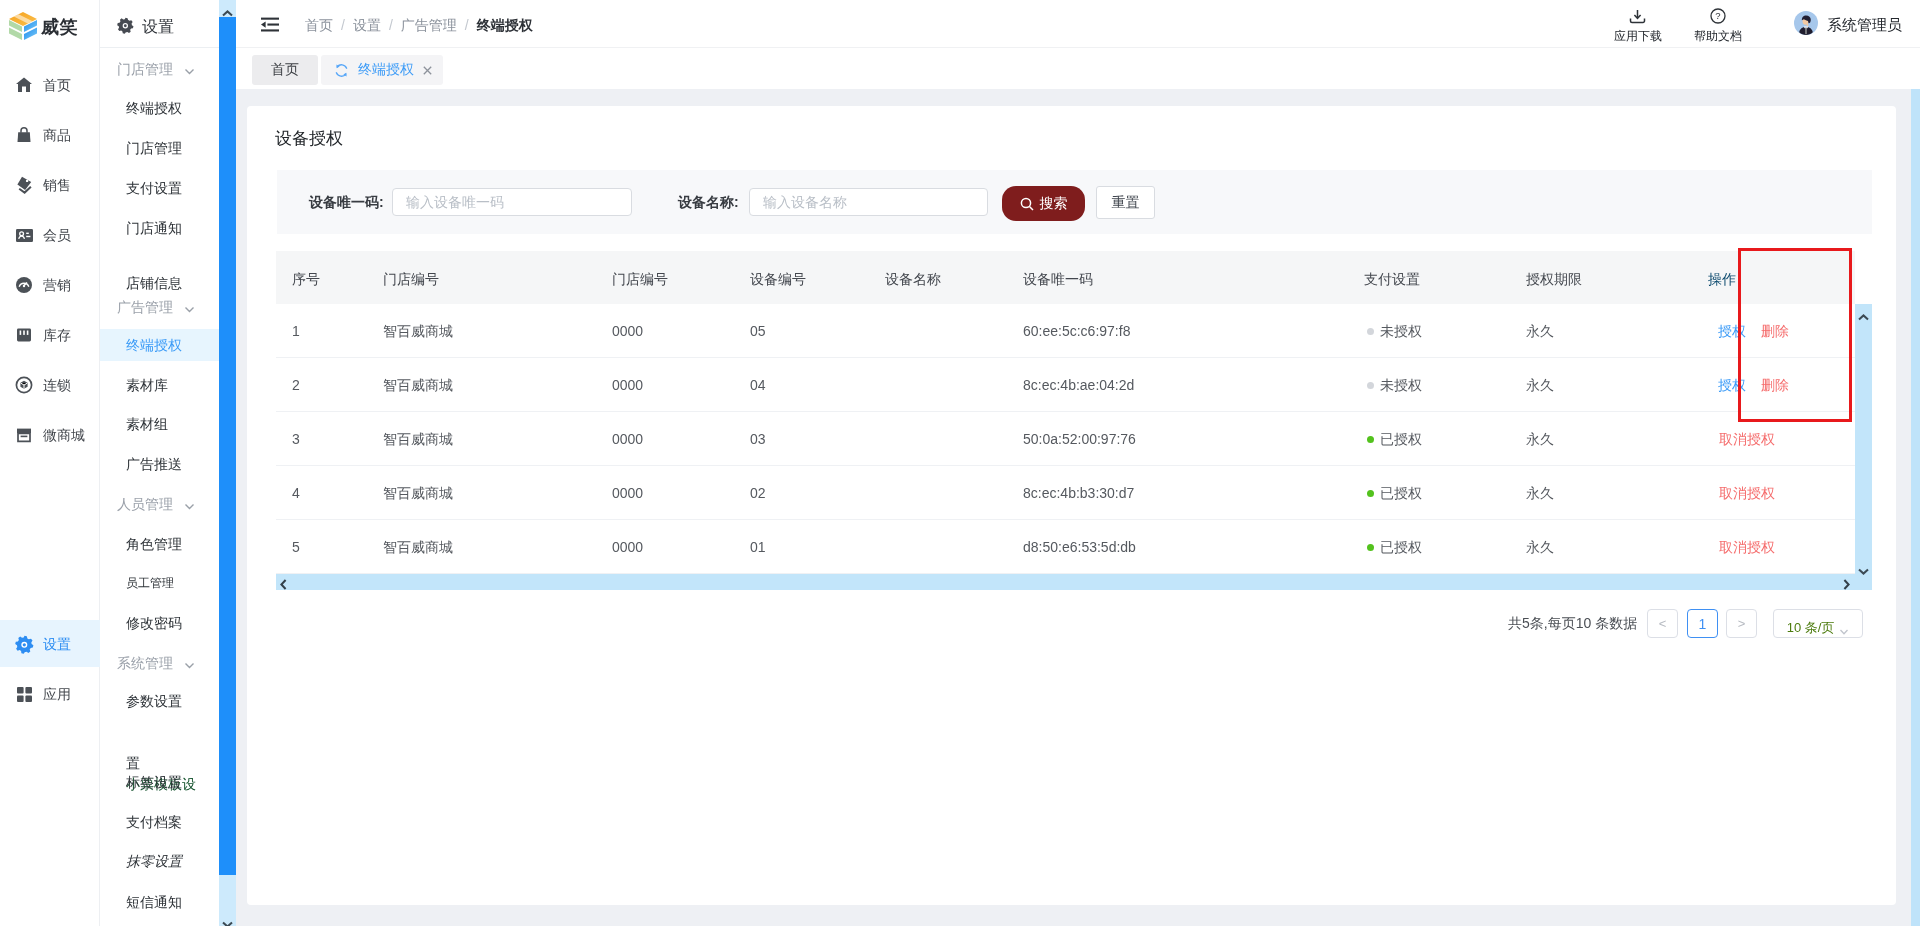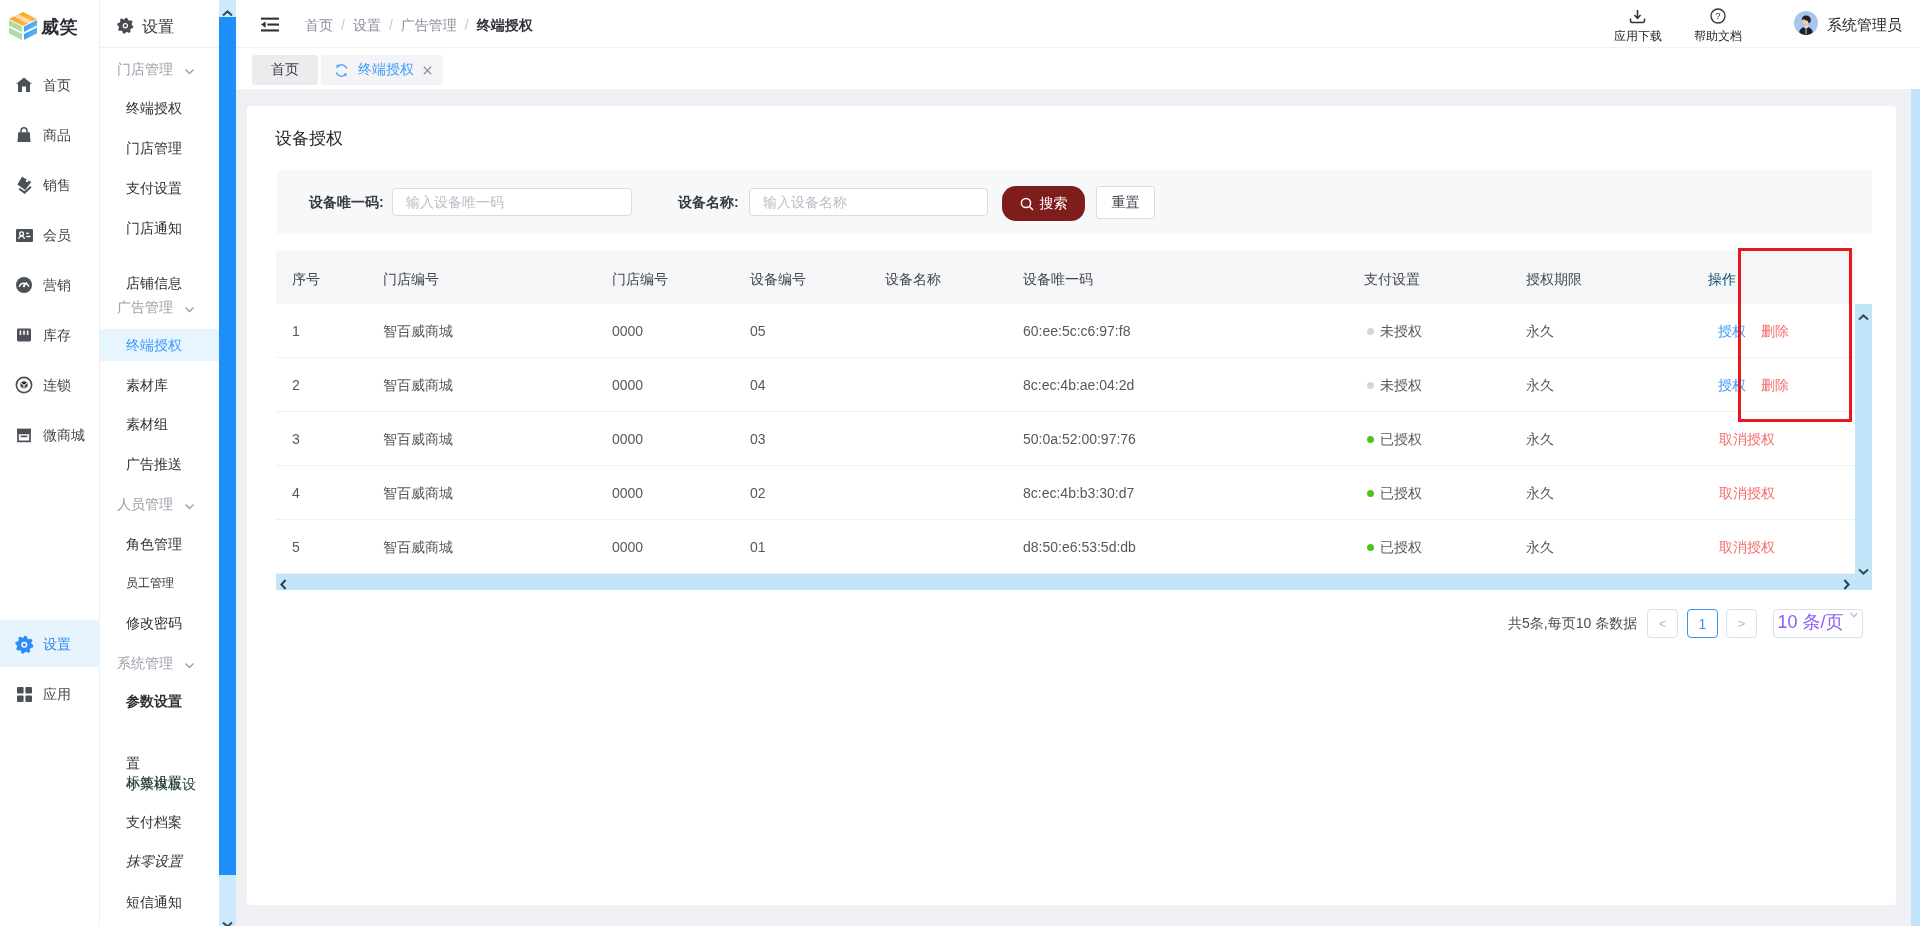--- a/index.html
+++ b/index.html
@@ -120,21 +120,21 @@
 <div style="position:absolute;left:184px;top:499px;width:11px;height:11px;"><svg width="11" height="11" viewBox="0 0 11 11">
       <polyline points="1.5,3.5 5.5,7.5 9.5,3.5" fill="none" stroke="#9aa0a8" stroke-width="1.4"></polyline>
     </svg></div>
 <div style="position:absolute;left:126px;top:534px;height:20px;line-height:20px;font-size:14px;color:#2e3338;">角色管理</div>
 <div style="position:absolute;left:126px;top:573px;height:20px;line-height:20px;font-size:12px;color:#2e3338;">员工管理</div>
 <div style="position:absolute;left:126px;top:613px;height:20px;line-height:20px;font-size:14px;color:#2e3338;">修改密码</div>
 <div style="position:absolute;left:117px;top:653px;height:20px;line-height:20px;font-size:14px;color:#9ba1aa;">系统管理</div>
 <div style="position:absolute;left:184px;top:658px;width:11px;height:11px;"><svg width="11" height="11" viewBox="0 0 11 11">
       <polyline points="1.5,3.5 5.5,7.5 9.5,3.5" fill="none" stroke="#9aa0a8" stroke-width="1.4"></polyline>
     </svg></div>
-<div style="position:absolute;left:126px;top:691px;height:20px;line-height:20px;font-size:14px;color:#2e3338;font-weight:bold;">参数设置</div>
+<div style="position:absolute;left:126px;top:691px;height:20px;line-height:20px;font-size:14px;color:#2e3338;">参数设置</div>
 <div style="position:absolute;left:126px;top:774px;height:20px;line-height:20px;font-size:14px;color:#14532d;">小票模板设</div>
 <div style="position:absolute;left:126px;top:753px;height:20px;line-height:20px;font-size:14px;color:#2e3338;">置</div>
 <div style="position:absolute;left:126px;top:772px;height:20px;line-height:20px;font-size:14px;color:#2e3338;">标签设置</div>
 <div style="position:absolute;left:126px;top:812px;height:20px;line-height:20px;font-size:14px;color:#2e3338;">支付档案</div>
 <div style="position:absolute;left:126px;top:851px;height:20px;line-height:20px;font-size:14px;color:#2e3338;font-style:italic;">抹零设置</div>
 <div style="position:absolute;left:126px;top:892px;height:20px;line-height:20px;font-size:14px;color:#2e3338;">短信通知</div>
 <div style="position:absolute;left:219px;top:0;width:17px;height:926px;background:#cdeafc;"></div>
 <div style="position:absolute;left:219px;top:17px;width:17px;height:858px;background:#1e8ffa;"></div>
 <div style="position:absolute;left:222px;top:4px;width:11px;height:7px;"><svg width="11" height="7" viewBox="0 0 11 7">
       <polyline points="1,5.6 5.5,1.4 10,5.6" fill="none" stroke="#3c4a54" stroke-width="2"></polyline>
@@ -299,17 +299,17 @@
 <div style="position:absolute;left:1647px;top:609px;width:31px;height:29px;border:1px solid #dcdfe6;border-radius:4px;box-sizing:border-box;background:#fff;">
     <div style="width:100%;height:100%;display:flex;align-items:center;justify-content:center;color:#b6bac1;font-size:13px;">&lt;</div>
   </div>
 <div style="position:absolute;left:1687px;top:609px;width:31px;height:29px;border:1px solid #3f90f3;border-radius:4px;box-sizing:border-box;background:#fff;">
     <div style="width:100%;height:100%;display:flex;align-items:center;justify-content:center;color:#3f90f3;font-size:14px;">1</div>
   </div>
 <div style="position:absolute;left:1726px;top:609px;width:31px;height:29px;border:1px solid #dcdfe6;border-radius:4px;box-sizing:border-box;background:#fff;">
     <div style="width:100%;height:100%;display:flex;align-items:center;justify-content:center;color:#b6bac1;font-size:13px;">&gt;</div>
   </div>
 <div style="position:absolute;left:1773px;top:609px;width:90px;height:29px;border:1px solid #dcdfe6;border-radius:4px;box-sizing:border-box;background:#fff;">
-    <div style="width:100%;height:100%;display:flex;align-items:flex-start;justify-content:center;color:#8b5cf6;font-size:18px;">10 条/页<span style="display:inline-flex;margin-left:5px;">
+    <div style="width:100%;height:100%;display:flex;align-items:flex-end;justify-content:center;color:#4d7c0f;font-size:13px;">10 条/页<span style="display:inline-flex;margin-left:5px;">
         <svg width="10" height="10" viewBox="0 0 10 10">
           <polyline points="1.5,3 5,6.8 8.5,3" fill="none" stroke="#c0c4cc" stroke-width="1.3"></polyline>
         </svg>
       </span></div>
   </div>
 </body></html>

